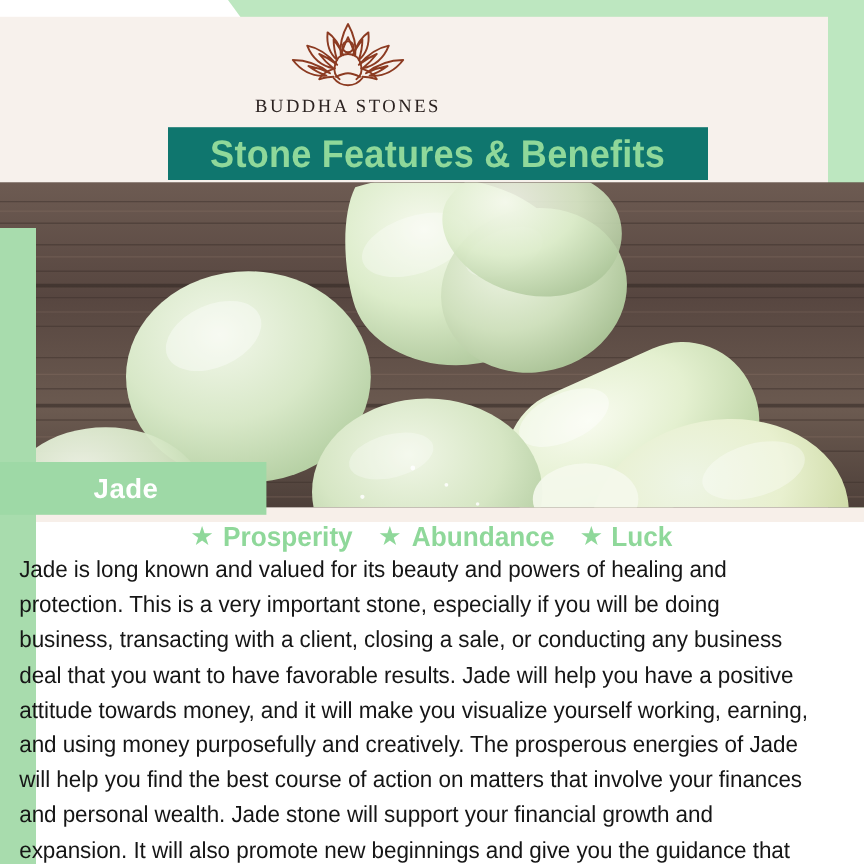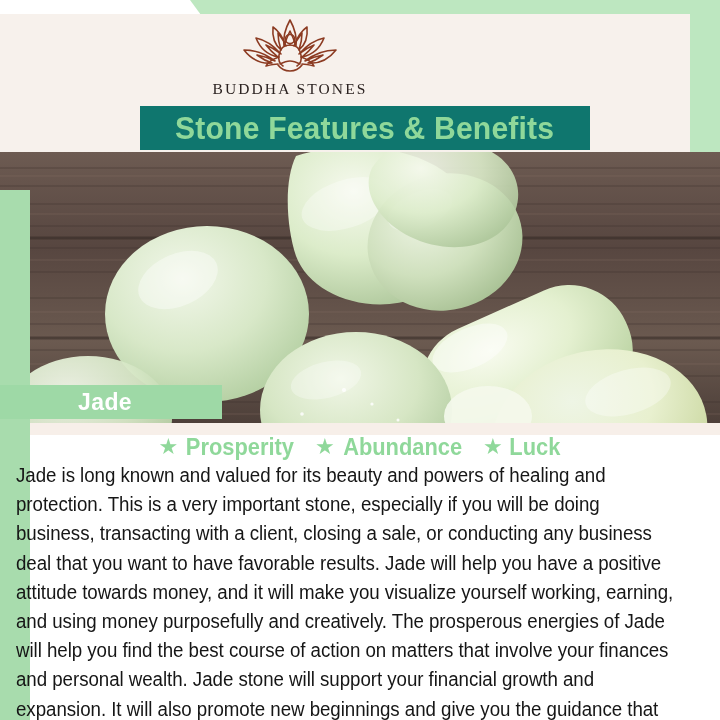--- a/index.html
+++ b/index.html
@@ -127,21 +127,21 @@
     background: #5b4a42;
   }
   .photo svg { display: block; width: 720px; height: 271px; }
 
   
   .name-band {
     position: absolute;
     top: 385px;
     left: 0;
     width: 222px;
-    height: 34px;
+    height: 44px;
     background: #9ed9a6;
     z-index: 6;
     display: flex;
     align-items: center;
   }
   .name-text {
     margin-left: 78px;
     font-family: "Liberation Sans Narrow", "Liberation Sans", sans-serif;
     font-weight: bold;
     font-size: 23px;

